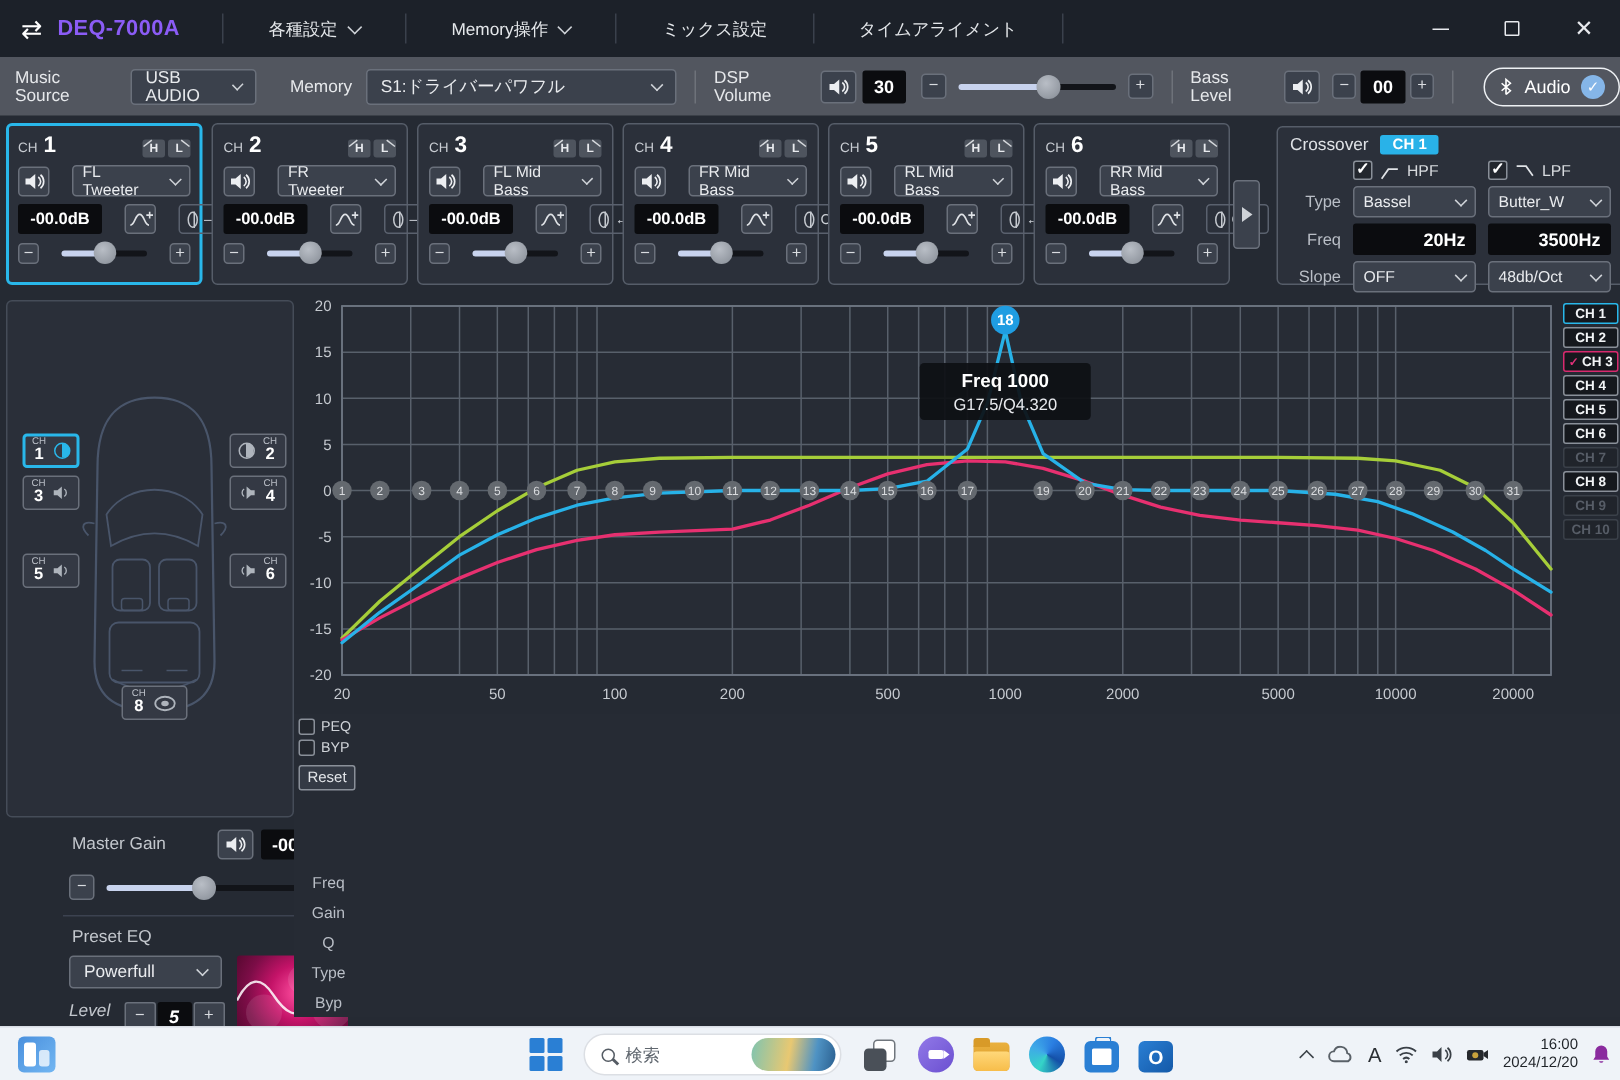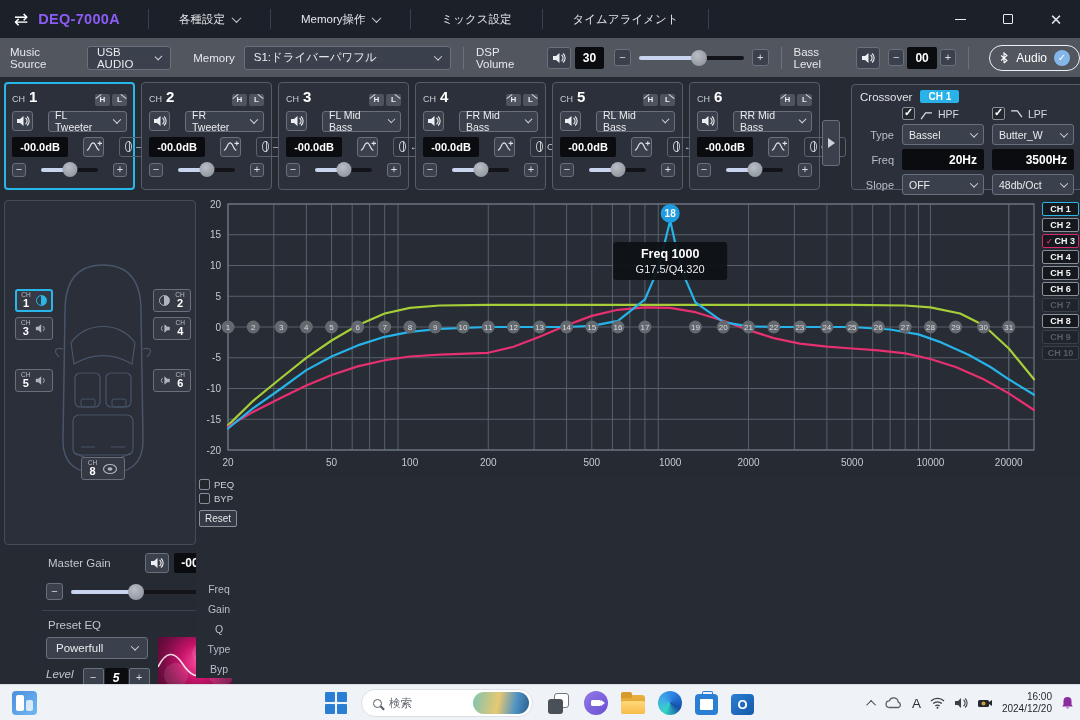--- a/index.html
+++ b/index.html
@@ -119,21 +119,21 @@
   .cbrow .cb { width:11px; height:11px; }
   .rstbtn { width:38px; height:17px; border:1px solid #8a9099; background:#343a45; color:#e3e6ea; font-size:10px; border-radius:2px; display:flex; align-items:center; justify-content:center; margin-top:6px; }
   .raillbl { height:20px; display:flex; align-items:center; justify-content:center; border-top:1px solid transparent; }
   .eqbands { flex:1; display:grid; grid-template-columns:repeat(31,1fr); }
 
   
   .taskbar { position:absolute; left:0; bottom:0; width:1080px; height:36px; background:#eff3f8; border-top:1px solid #d9dee5; display:flex; align-items:center; }
   .widgetsbtn { position:absolute; left:12px; top:6px; width:25px; height:24px; border-radius:4px; background:linear-gradient(135deg,#4a90dd,#72b6f2); padding:4px; display:flex; gap:2px; }
   .widgetsbtn .p1 { flex:1.2; background:#fff; border-radius:2px; }
   .widgetsbtn .p2 { flex:1; background:rgba(255,255,255,.75); border-radius:2px; margin-top:5px; }
-  .centergroup { position:absolute; left:324px; top:4px; display:flex; align-items:center; gap:13px; }
+  .centergroup { position:absolute; left:352px; top:4px; display:flex; align-items:center; gap:13px; }
   .startbtn { width:24px; height:24px; display:grid; grid-template-columns:10px 10px; grid-template-rows:10px 10px; gap:2px; place-content:center; }
   .startbtn div { background:#2a7fd4; border-radius:1px; }
   .searchbox { width:172px; height:28px; background:#fff; border:1px solid #dcdfe4; border-radius:14px; display:flex; align-items:center; padding:0 3px 0 11px; gap:7px; color:#60676f; font-size:11.5px; }
   .mag { width:9px; height:9px; border:1.6px solid #555c64; border-radius:50%; position:relative; flex:none; }
   .mag::after { content:""; position:absolute; width:5px; height:1.6px; background:#555c64; right:-4px; bottom:-2px; transform:rotate(45deg); }
   .searchimg { margin-left:auto; width:56px; height:22px; border-radius:11px; background:linear-gradient(100deg,#7fc4b0 0%,#e8c872 45%,#4f93c4 75%,#2a5f8f 100%); }
   .tbico { width:25px; height:25px; position:relative; }
   .tv-b { position:absolute; right:2px; top:2px; width:15px; height:15px; border:1.6px solid #70767d; border-radius:3px; background:#fff; }
   .tv-f { position:absolute; left:2px; bottom:2px; width:15px; height:15px; border-radius:3px; background:#4a5058; }
   .chatico { width:24px; height:24px; border-radius:50%; background:linear-gradient(135deg,#9279e8,#6a4fd0); display:flex; align-items:center; justify-content:center; }

